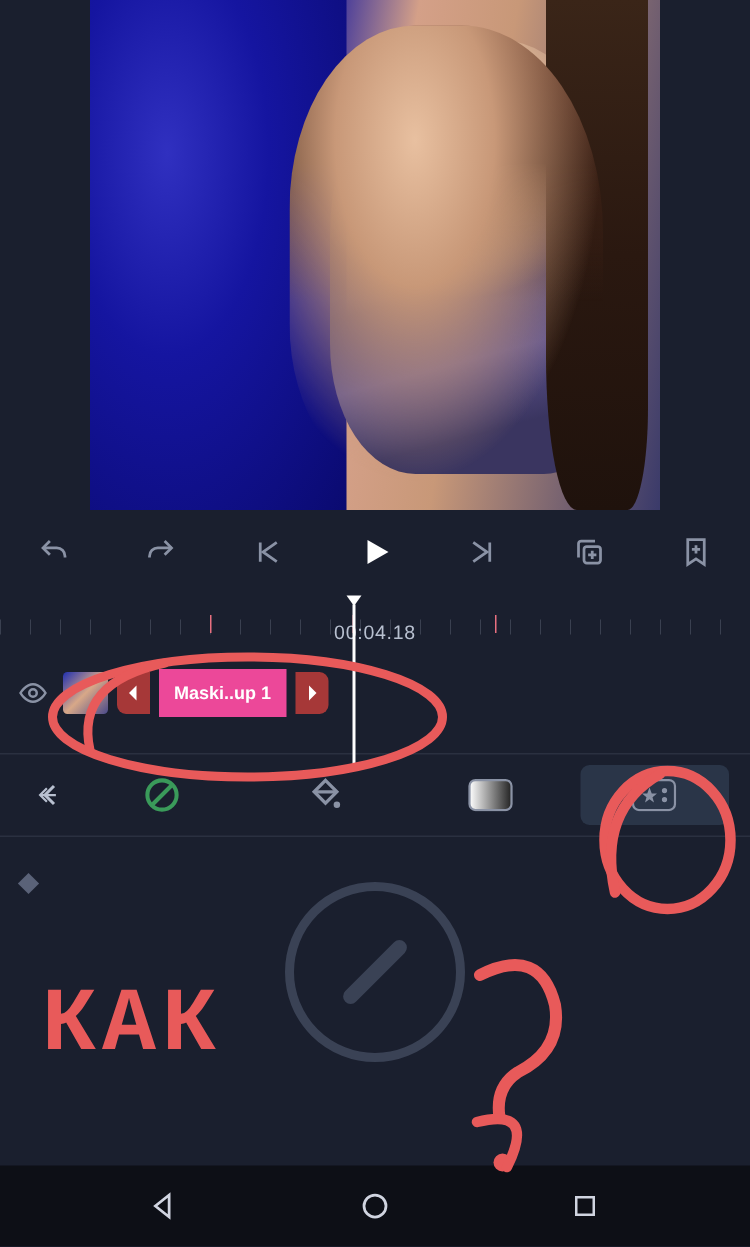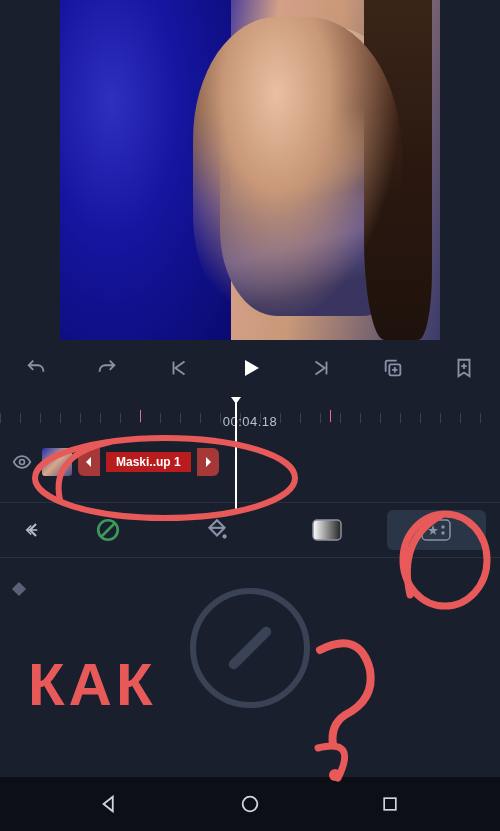--- a/index.html
+++ b/index.html
@@ -109,23 +109,23 @@
   }
   .clip-chevron {
     width: 22px; height: 28px;
     background: #a63838;
     display:flex; align-items:center; justify-content:center;
     color:#fff; font-size:14px;
   }
   .clip-chevron.left { border-radius: 6px 0 0 6px;}
   .clip-chevron.right { border-radius: 0 6px 6px 0;}
   .clip {
-    height: 20px;
+    height: 32px;
     padding: 0 10px;
-    background: #b91c1c;
+    background: #ec4899;
     color: #fff;
     font-size: 12px;
     font-weight: 600;
     display: flex;
     align-items: center;
     white-space: nowrap;
   }
   .playhead {
     position: absolute;
     left: 235px;
@@ -210,21 +210,21 @@
   
   .annotation {
     position: absolute;
     top: 0; left: 0;
     width: 500px; height: 831px;
     pointer-events: none;
     z-index: 100;
   }
   .anno-text {
     position:absolute;
-    font-family: Liberation Sans, sans-serif;
+    font-family: Liberation Mono, monospace;
     font-weight:700;
     color: #e85a5a;
     font-size: 60px;
     letter-spacing: 4px;
   }
 </style>
 </head>
 <body>
 
 <div class="preview">

